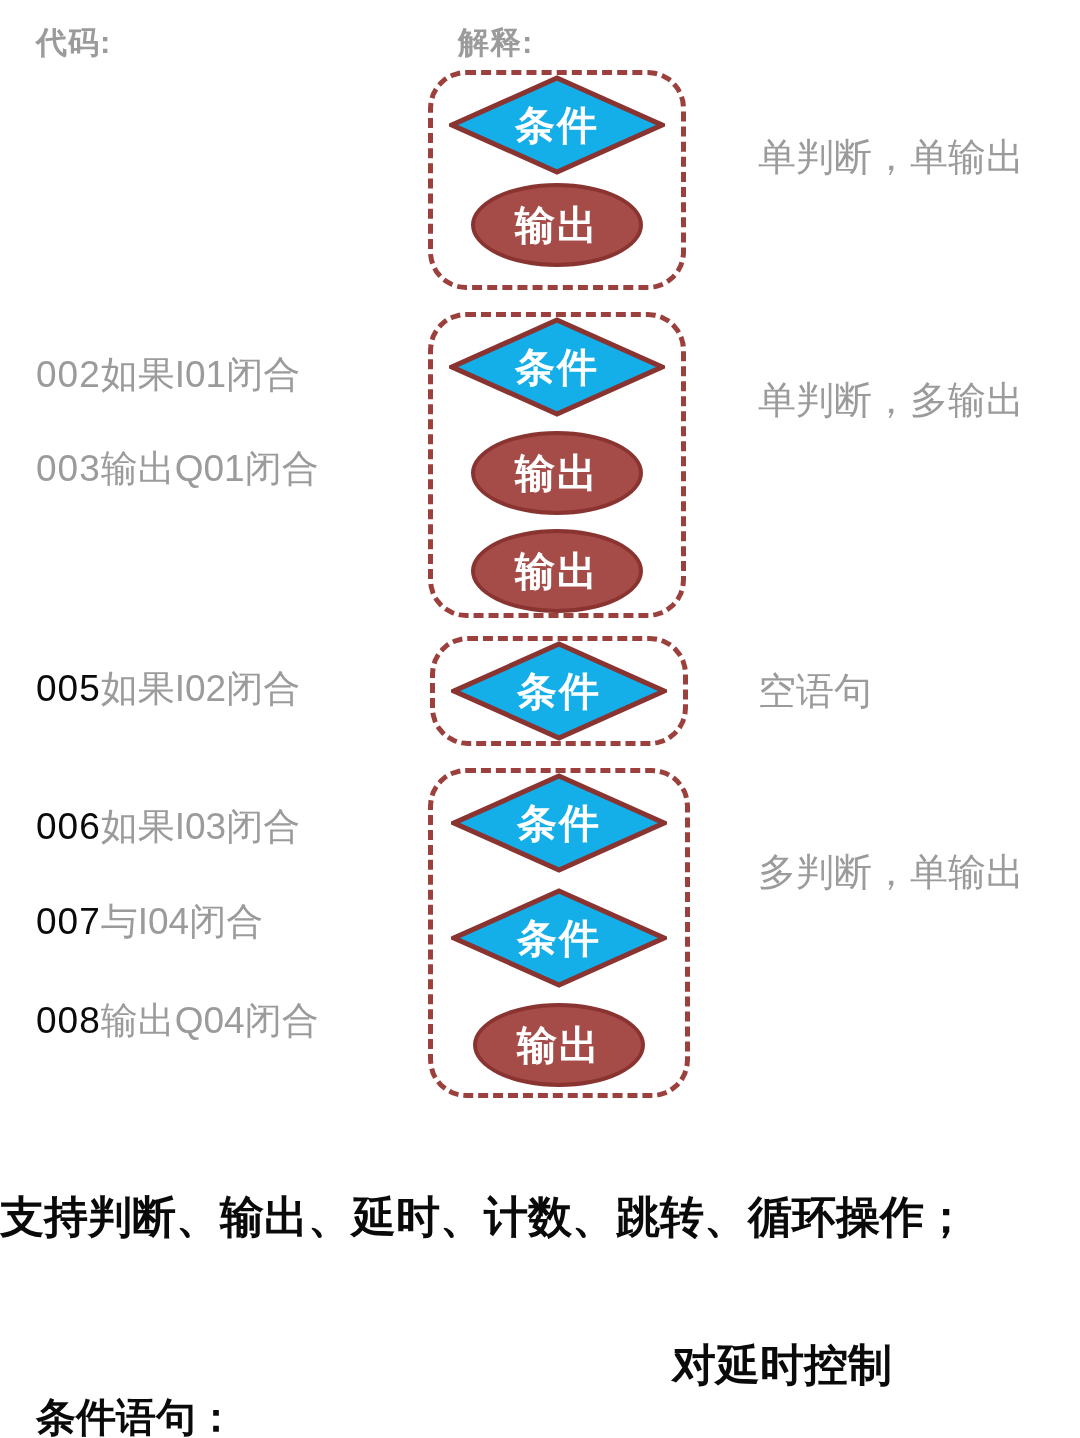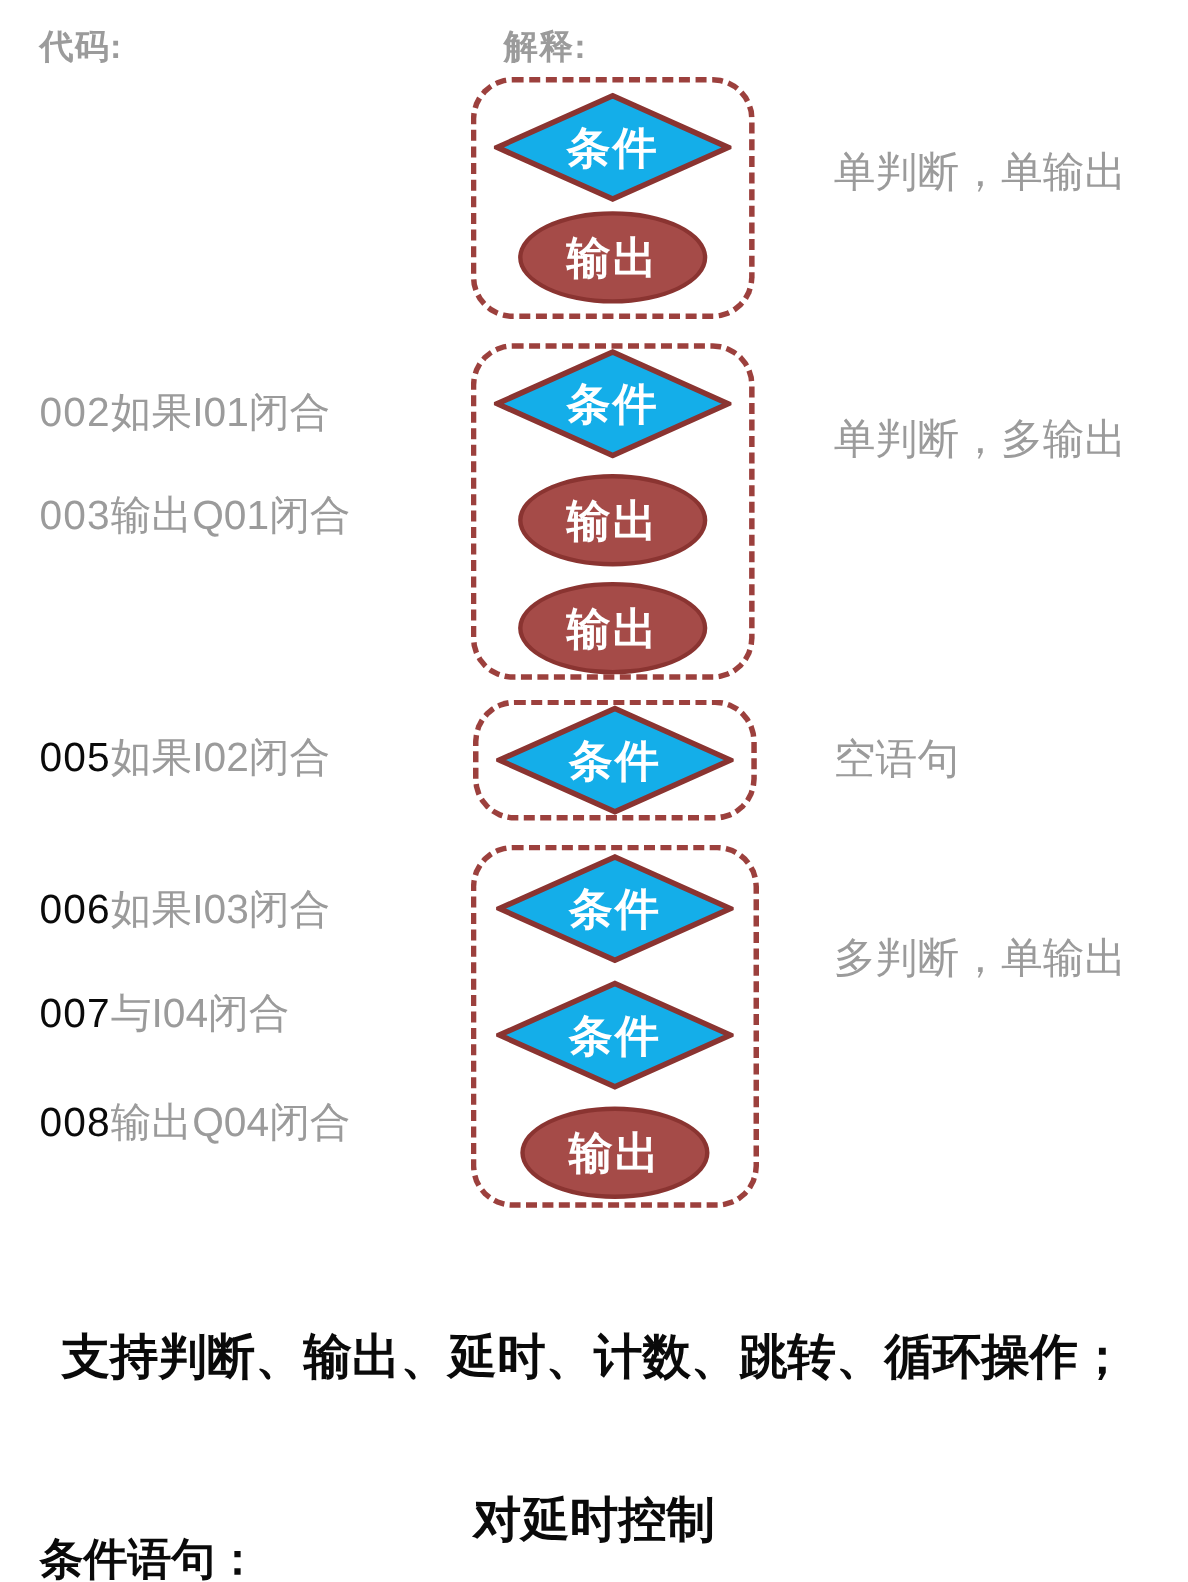--- a/index.html
+++ b/index.html
@@ -30,21 +30,20 @@
   .code-line .num{letter-spacing:1px;}
   .code-line .num.black{color:var(--black-text);}
   .code-line .num.gray{color:var(--gray-text);}
   .group{
     position:absolute;
     border:5px dashed var(--box-border);
     border-radius:38px;
     display:flex;
     flex-direction:column;
     align-items:center;
-    justify-content:center;
     box-sizing:border-box;
   }
   .diamond{
     position:relative;
     width:216px;height:100px;
     flex:none;
   }
   .diamond svg{display:block;width:216px;height:100px;}
   .diamond polygon{
     fill:var(--diamond-fill);
@@ -76,27 +75,26 @@
   .side-label{
     position:absolute;
     left:758px;
     font-size:38px;
     line-height:1.05;
     color:var(--gray-text);
     white-space:nowrap;
   }
   .footer-line{
     position:absolute;
-    left:0;width:1080px;
-    text-align:center;
+    left:0;width:892px;
+    text-align:right;
     font-size:44px;
     font-weight:bold;
     color:var(--black-text);
     white-space:nowrap;
-    margin-top:16px;
   }
   .footer-left{
     position:absolute;
     left:36px;
     font-size:40px;
     font-weight:bold;
     color:var(--black-text);
     white-space:nowrap;
   }
   

